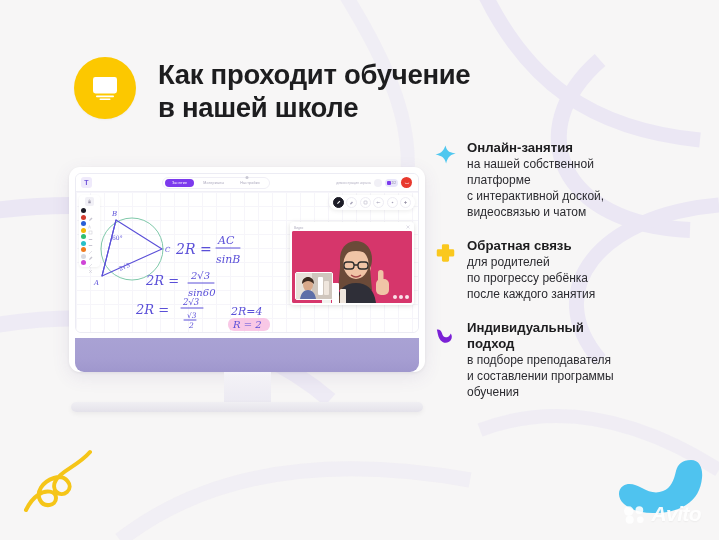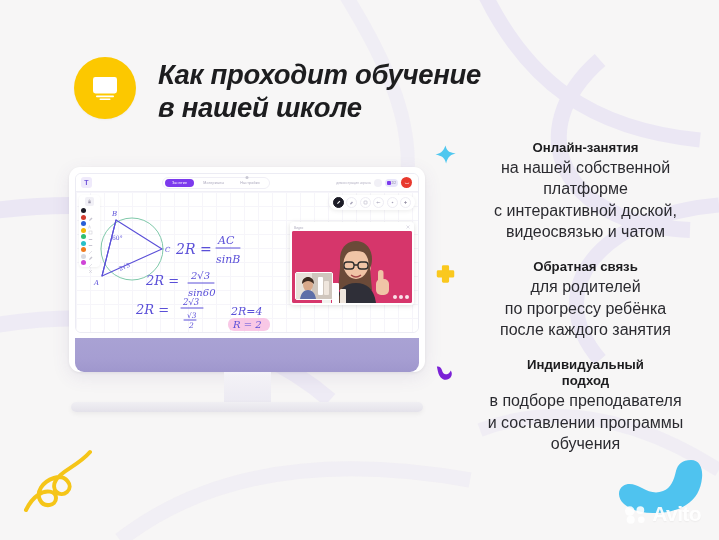--- a/index.html
+++ b/index.html
@@ -12,21 +12,21 @@
   .stage{position:absolute;inset:0;overflow:hidden;}
 
   
   .bg-layer{position:absolute;inset:0;z-index:0;pointer-events:none;}
 
   
   .header{position:absolute;left:74px;top:57px;display:flex;align-items:flex-start;gap:22px;z-index:5;}
   .header-badge{width:62px;height:62px;border-radius:50%;background:#fcc800;
     display:flex;align-items:center;justify-content:center;flex:0 0 auto;box-shadow:0 1px 2px rgba(0,0,0,.04);}
   .header-title{font-size:27.5px;line-height:1.2;font-weight:bold;color:#1d1d1f;letter-spacing:-0.3px;
-    margin:0;padding-top:1px;white-space:pre-line;font-style:italic;}
+    margin:0;padding-top:1px;white-space:pre-line;}
 
   
   .monitor{position:absolute;left:69px;top:167px;width:356px;z-index:4;}
   .monitor-frame{background:#ffffff;border-radius:11px;padding:6px 6px 0 6px;
      box-shadow:0 5px 18px rgba(90,70,140,.10), 0 1px 3px rgba(0,0,0,.06);}
   .screen{position:relative;background:#ffffff;border-radius:6px;overflow:hidden;height:158px;
      border:1px solid #ececf4;}
   .cam-dot{position:absolute;left:50%;top:2px;transform:translateX(-50%);width:3px;height:3px;
      border-radius:50%;background:#c9c9d4;z-index:9;}
   .monitor-chin{height:34px;margin:5px 0 0 0;border-radius:0 0 9px 9px;
@@ -85,31 +85,31 @@
   .video-bar{height:7px;display:flex;align-items:center;justify-content:space-between;padding:0 2px;}
   .video-bar span{font-size:3.2px;color:#b2afc0;}
   .video-body{position:relative;height:72px;border-radius:2px;overflow:hidden;background:#d6366b;}
   .pip{position:absolute;left:3px;bottom:3px;width:36px;height:26px;border:1px solid #fff;
      border-radius:2px;overflow:hidden;background:#ded8d2;}
   .vid-dots{position:absolute;right:3px;bottom:4px;display:flex;gap:2px;}
   .vid-dots i{width:4px;height:4px;border-radius:50%;background:rgba(255,255,255,.85);display:block;}
 
   
   .features{position:absolute;left:432px;top:140px;width:272px;z-index:5;}
-  .feature{display:flex;gap:9px;align-items:flex-start;margin-bottom:17px;text-align:center;}
+  .feature{display:flex;gap:9px;align-items:flex-start;margin-bottom:17px;}
   .f-icon{width:26px;flex:0 0 26px;display:flex;justify-content:center;padding-top:4px;}
   .f-text{flex:1;}
   .f-title{font-size:13.2px;font-weight:bold;color:#1d1d1f;line-height:1.22;margin:0 0 1px 0;white-space:pre-line;}
-  .f-body{font-size:16px;color:#2b2b30;line-height:1.33;margin:0;white-space:pre-line;}
+  .f-body{font-size:12px;color:#2b2b30;line-height:1.33;margin:0;white-space:pre-line;}
 
   
   .swirl{position:absolute;left:18px;top:448px;z-index:3;}
   .blob{position:absolute;right:14px;bottom:22px;z-index:3;}
   .avito{position:absolute;right:18px;bottom:14px;z-index:6;display:flex;align-items:center;gap:3px;
-     opacity:.92;}
+     opacity:.92;font-style:italic;}
   .avito-text{font-size:21px;font-weight:bold;color:#ffffff;letter-spacing:-.6px;
      text-shadow:0 1px 2px rgba(0,0,0,.06);}
 </style>
 </head>
 <body>
 
 <div class="stage">
 
   <svg class="bg-layer" width="719" height="540" viewBox="0 0 719 540" fill="none">
     <g stroke="#ebe7f4" fill="none">

